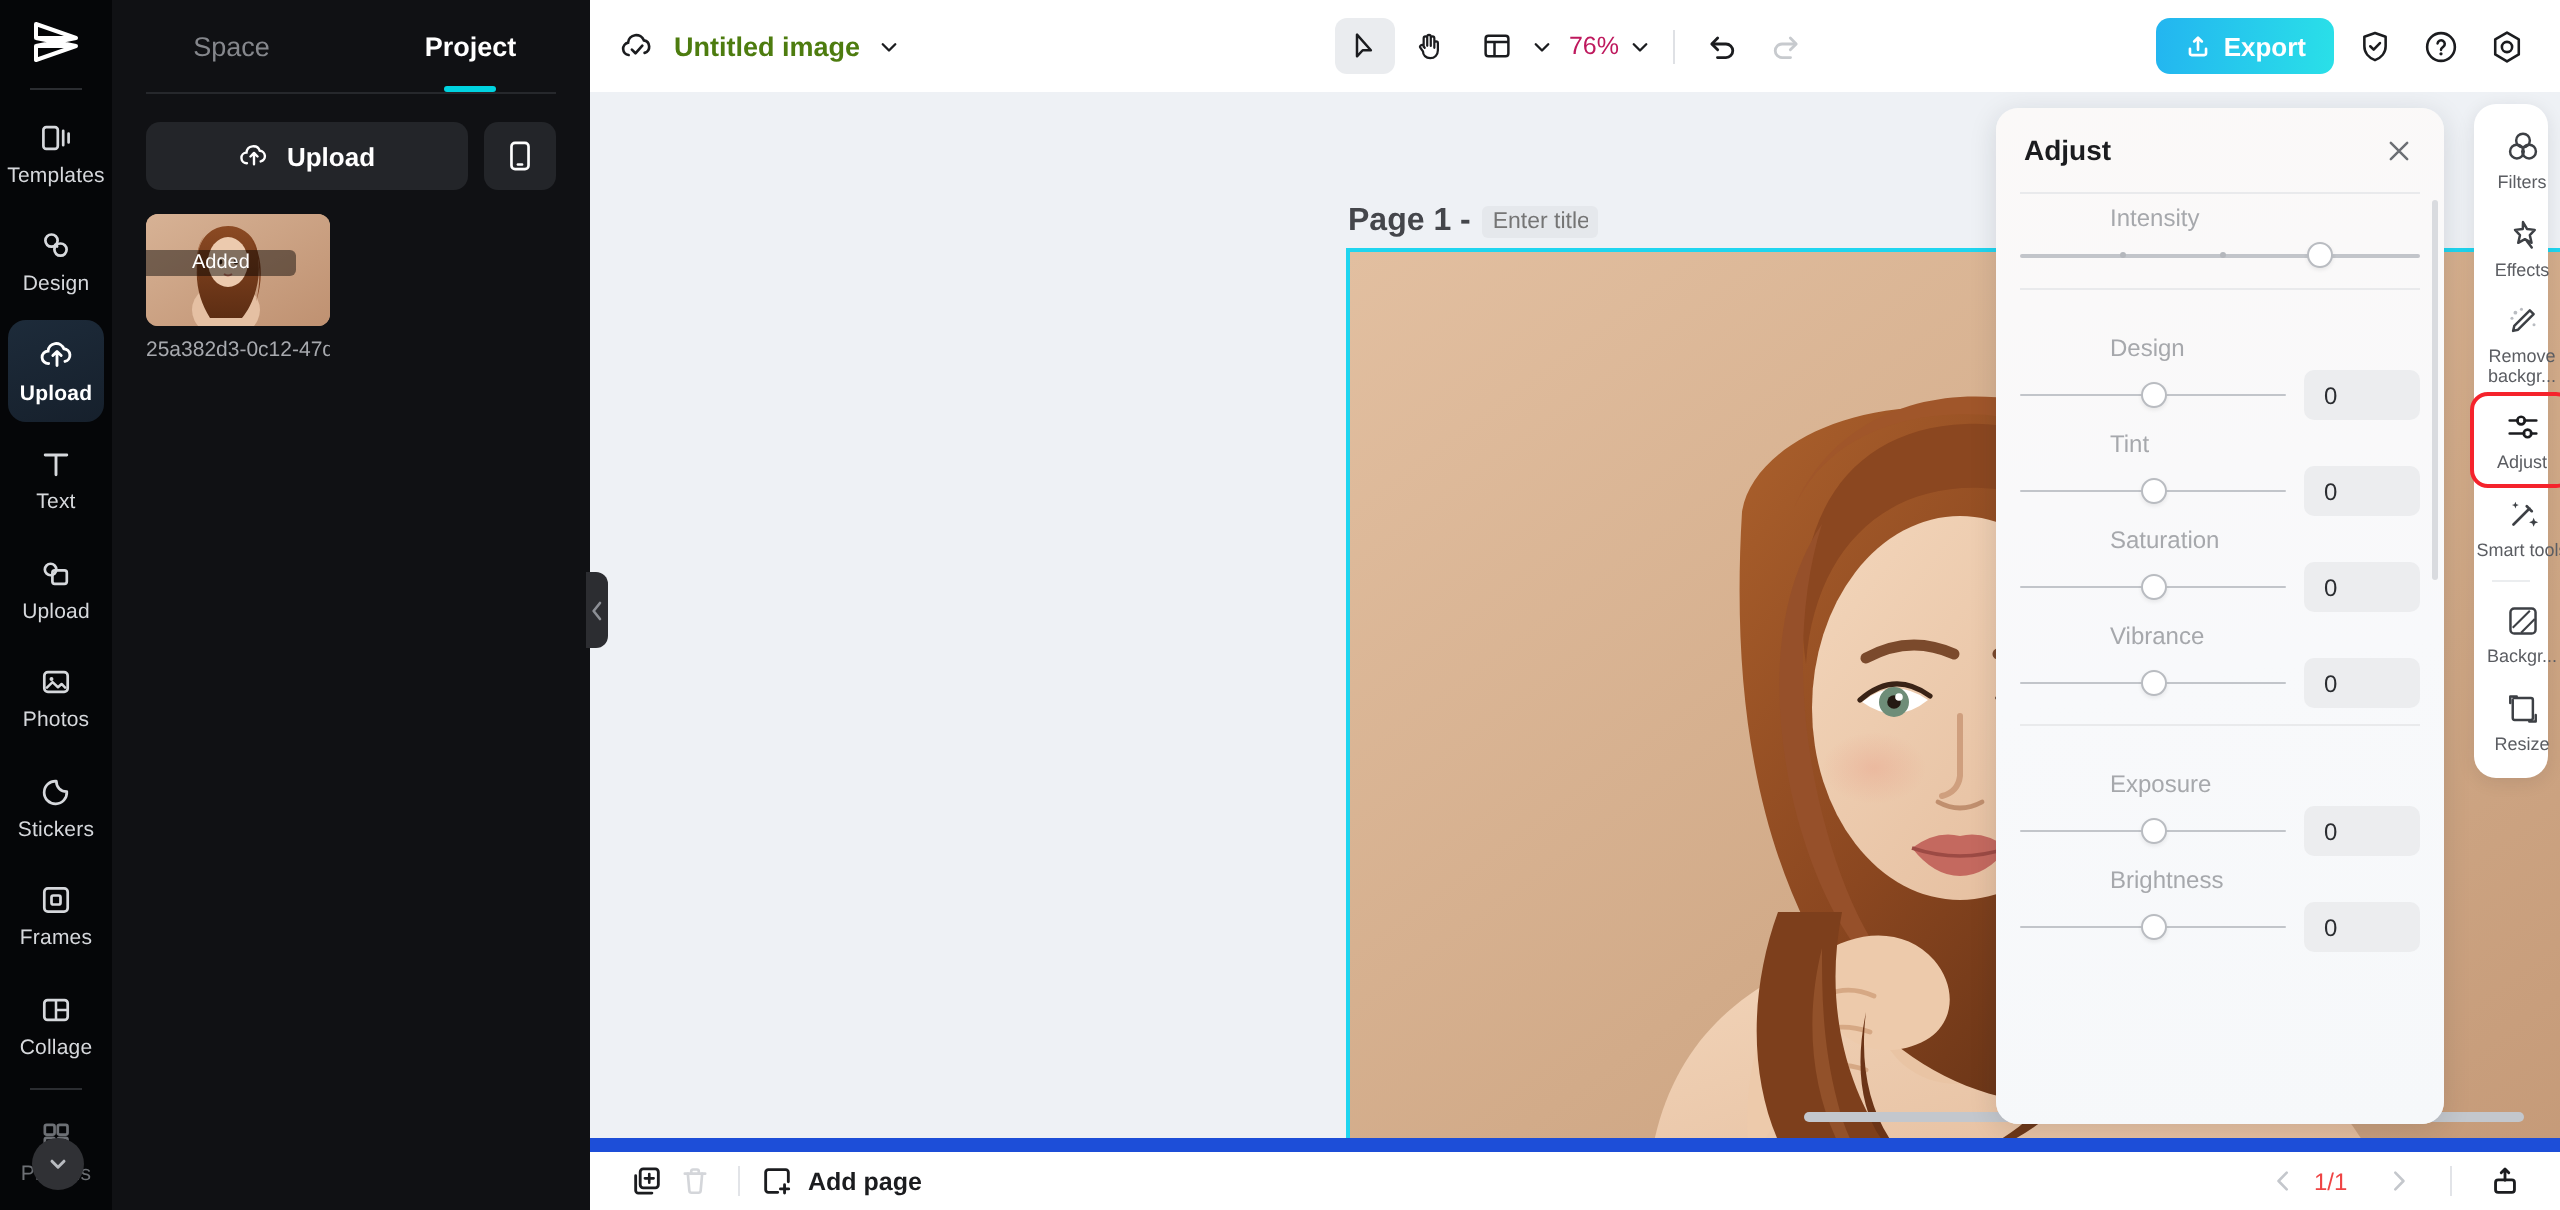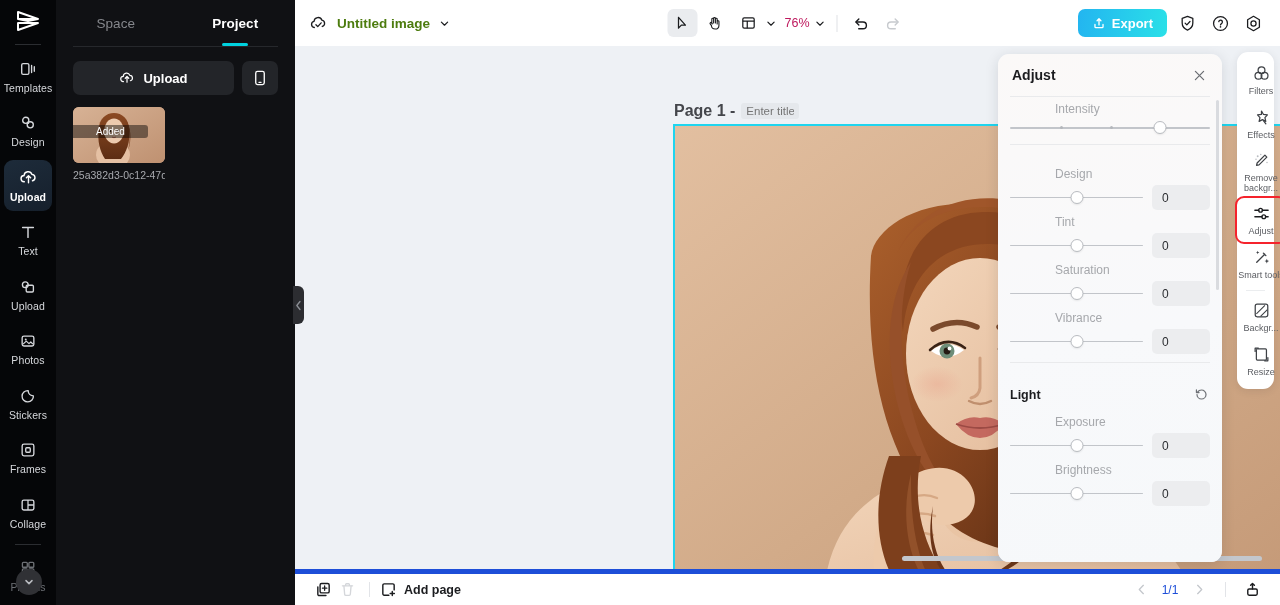--- a/index.html
+++ b/index.html
@@ -186,27 +186,27 @@
     align-items:center; justify-content:center; gap:3px; cursor:pointer;
     padding:5px 0; position:relative;
   }
   .rtool-item .lbl { font-size:9px; color:#5b5d62; text-align:center; line-height:10px; }
   .rtool-item.active { outline:2.5px solid #f5232c; border-radius:7px; }
   .rtool-div { height:1px; background:#ebedef; margin:4px 9px; }
 
   
   .bottom {
     height:36px; flex:0 0 36px; background:#fff; display:flex; align-items:center;
-    padding:0 16px; border-top:5px solid #1d4ed8; position:relative; z-index:12;
+    padding:0 16px; border-top:7px solid #1d4ed8; position:relative; z-index:12;
   }
   .b-btn { width:24px; height:24px; display:flex; align-items:center; justify-content:center; cursor:pointer; }
   .b-div { width:1px; height:15px; background:#e2e4e8; margin:0 10px; }
   .addpage { display:flex; align-items:center; gap:7px; cursor:pointer; font-size:12.5px; color:#1b1c1f; font-weight:600; }
   .b-right { margin-left:auto; display:flex; align-items:center; gap:4px; }
-  .pagenum { font-size:12px; color:#1d4ed8; min-width:26px; text-align:center; }
+  .pagenum { font-size:12px; color:#ef4444; min-width:26px; }
 
   svg { display:block; }
 </style>
 </head>
 <body>
 
 <div class="app">
 
   <div class="rail">
     <div class="rail-logo">
@@ -676,29 +676,20 @@
           <div class="slider">
             <div class="track"></div>
             <div class="knob" style="left:50%"></div>
           </div>
           <div class="numbox">0</div>
         </div>
 
         <div class="adj-sep"></div>
         <div class="adj-gap"></div>
 
-        <div class="adj-row">
-          <span class="sec-title">Light</span>
-          <div class="reset-ic">
-            <svg width="15" height="15" viewBox="0 0 16 16">
-                <path d="M3.2 8a4.8 4.8 0 104.8-4.8c-1.8 0-3.3.9-4.2 2.3" fill="none" stroke="#6d7075" stroke-width="1.3" stroke-linecap="round"></path>
-                <path d="M2.6 3.1v2.8h2.8" fill="none" stroke="#6d7075" stroke-width="1.3" stroke-linecap="round" stroke-linejoin="round"></path>
-              </svg>
-          </div>
-        </div>
 
         <div class="ctl-label">Exposure</div>
         <div class="ctl-line">
           <div class="slider">
             <div class="track"></div>
             <div class="knob" style="left:50%"></div>
           </div>
           <div class="numbox">0</div>
         </div>
 

